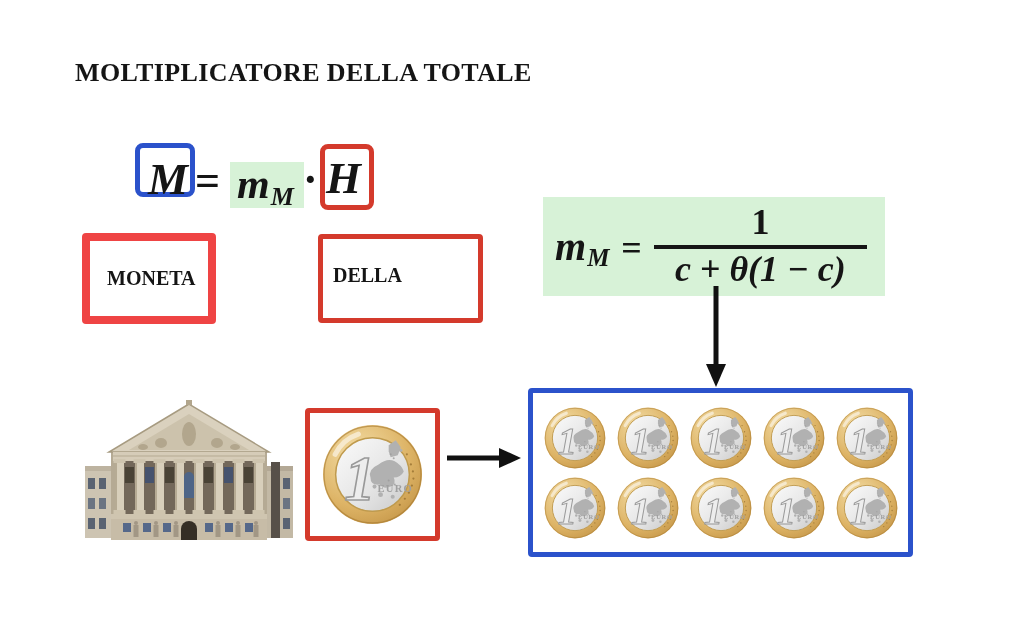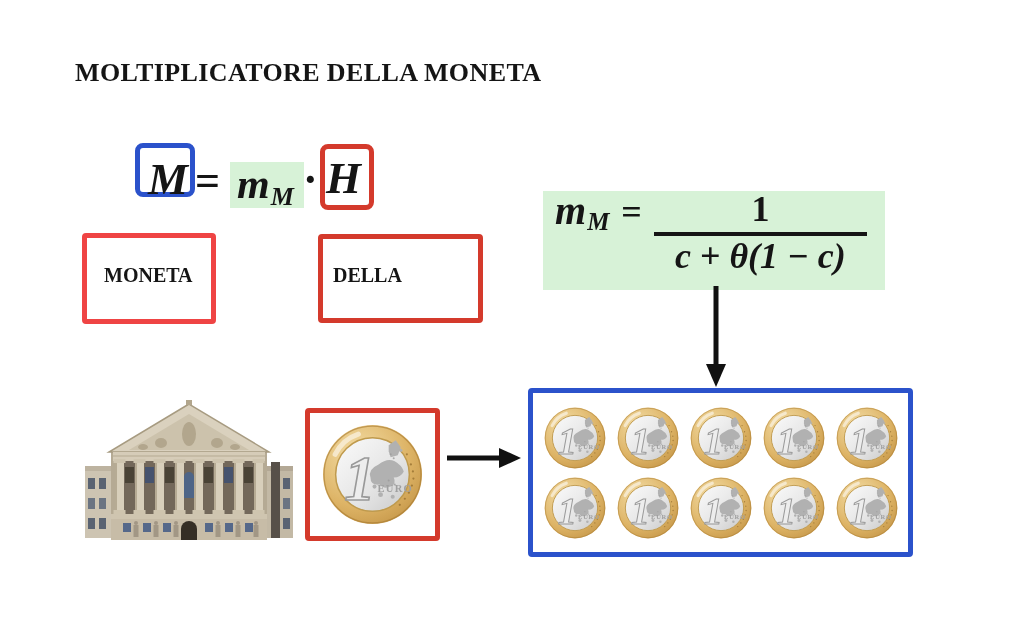--- a/index.html
+++ b/index.html
@@ -19,26 +19,26 @@
   #var-m{left:148px;top:157px;}
   #var-h{left:326px;top:156px;}
   #eq1-equals{position:absolute;left:195px;top:159px;font-weight:bold;font-size:44px;line-height:1;}
   #mm-highlight{position:absolute;left:230px;top:162px;width:74px;height:46px;background:#d7f2d7;}
   #mm-text{position:absolute;left:237px;top:163px;font-style:italic;font-weight:bold;font-size:42px;line-height:1;white-space:nowrap;}
   #mm-text .sub{font-size:26px;position:relative;top:7px;margin-left:1px;}
   #eq1-dot{position:absolute;left:303px;top:158px;font-weight:bold;font-size:44px;line-height:1;}
 
   
   .label-box{position:absolute;box-sizing:border-box;border-radius:4px;font-weight:bold;font-size:20px;line-height:25px;}
-  #moneta-box{left:82px;top:233px;width:134px;height:91px;border:5px solid #ef4444;padding:25px 0 0 17px;}
+  #moneta-box{left:82px;top:233px;width:134px;height:91px;border:8px solid #ef4444;padding:25px 0 0 17px;}
   #base-box{left:318px;top:234px;width:165px;height:89px;border:5px solid #d43a2c;padding:24px 0 0 10px;}
 
   
-  #formula-panel{position:absolute;left:543px;top:191px;width:342px;height:99px;background:#d7f2d7;
-                 display:flex;}
+  #formula-panel{position:absolute;left:543px;top:197px;width:342px;height:99px;background:#d7f2d7;
+                 display:flex;align-items:center;}
   #formula-lhs{font-weight:bold;font-size:40px;font-style:italic;margin-left:12px;white-space:nowrap;line-height:1;}
   #formula-lhs .sub{font-size:25px;position:relative;top:6px;margin-left:1px;}
   #formula-lhs .meq{font-style:normal;font-size:36px;margin:0 10px 0 12px;}
   .fraction{display:flex;flex-direction:column;align-items:center;margin-left:2px;}
   .fraction .num{font-weight:bold;font-size:36px;line-height:1.05;}
   .fraction .bar{width:213px;height:4px;background:#151515;margin:3px 0 2px;}
   .fraction .den{font-weight:bold;font-style:italic;font-size:36px;line-height:1.05;white-space:nowrap;}
 
   
   #arrow-down{position:absolute;left:704px;top:286px;}
@@ -56,21 +56,21 @@
               column-gap:11px;row-gap:8px;justify-content:center;align-content:center;height:100%;}
   .coin-big{width:101px;height:101px;}
   .coin{width:62px;height:62px;}
   .defs-svg{position:absolute;width:0;height:0;overflow:hidden;}
 </style>
 </head>
 <body>
 
 <div class="page">
 
-  <h1 class="slide-title">MOLTIPLICATORE DELLA MONETA</h1>
+  <h1 class="slide-title">MOLTIPLICATORE DELLA TOTALE</h1>
 
   <div class="outline-box blue" id="m-box"></div>
   <span class="mathvar" id="var-m">M</span>
   <span id="eq1-equals">=</span>
   <div id="mm-highlight"></div>
   <span id="mm-text"><span>m</span><span class="sub">M</span></span>
   <span id="eq1-dot">·</span>
   <div class="outline-box red" id="h-box"></div>
   <span class="mathvar" id="var-h">H</span>
 

